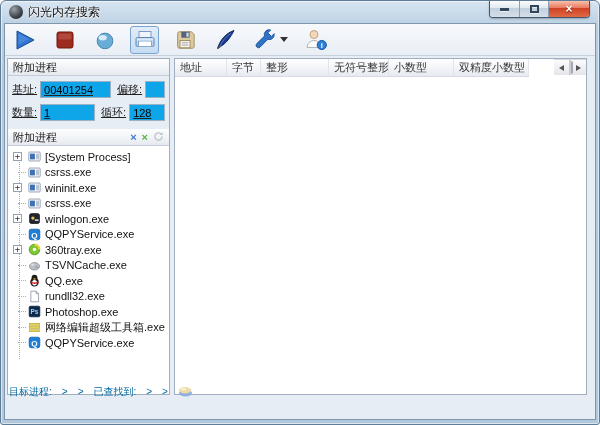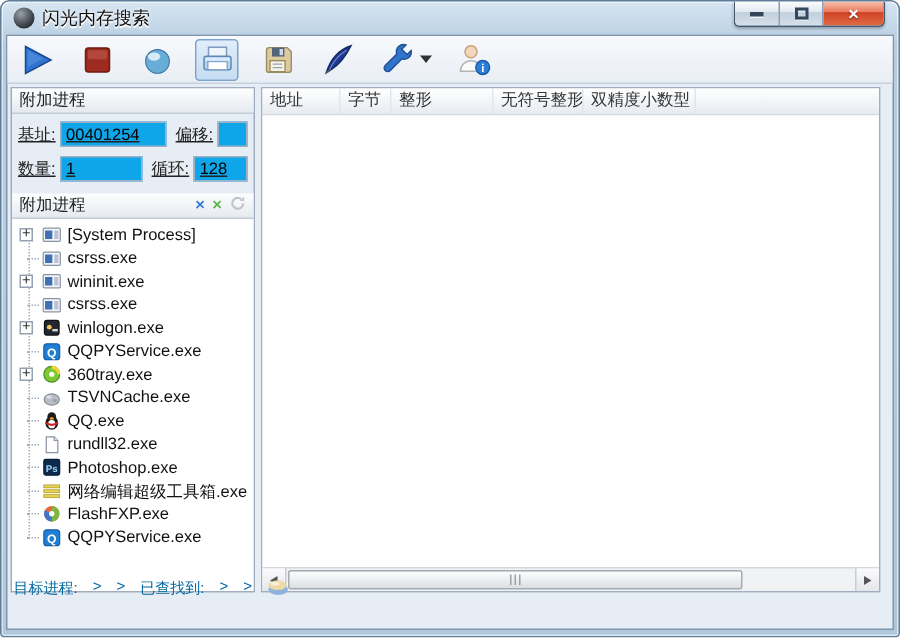--- a/index.html
+++ b/index.html
@@ -65,21 +65,21 @@
 .conn { width:19px; flex:0 0 auto; display:flex; align-items:center; justify-content:center; position:relative; }
 .dash { width:8px; border-top:1px dotted #a3aebc; margin-left:8px; }
 .expander { width:9px; height:9px; background:#fff; border:1px solid #93a1b2; color:#333;
   font-size:9px; line-height:7px; text-align:center; z-index:1; font-family:"DejaVu Sans Mono",monospace; }
 .picon { width:14px; height:14px; flex:0 0 auto; margin-right:4px; display:flex; align-items:center; justify-content:center; }
 .picon svg { display:block; }
 .pname { color:#111; white-space:nowrap; }
 
 
 .table-panel { position:absolute; left:169px; right:8px; top:1px; bottom:0;
-  border:1px solid #a2aebf; background:#fff; display:flex; flex-direction:column; }
+  border:1px solid #a2aebf; background:#fff; display:flex; flex-direction:row; }
 .thead { height:18px; display:flex; background:linear-gradient(#ffffff,#eef1f5 70%,#e7ebf0);
   border-bottom:1px solid #d4dae2; font-size:11px; color:#333; flex:0 0 auto; }
 .th { line-height:17px; padding-left:5px; border-right:1px solid #e2e6ec; white-space:nowrap; overflow:hidden; cursor:pointer; }
 .tbody { flex:1; background:#fff; }
 .hscroll { flex:0 0 auto; height:16px; background:#f1f2f4; border-top:1px solid #d4dae2;
   display:flex; align-items:center; }
 .sb-btn { width:16px; height:100%; display:flex; align-items:center; justify-content:center;
   background:linear-gradient(#fbfbfc,#e4e6ea); border-right:1px solid #c9ccd2; cursor:pointer; }
 .sb-btn.right { border-right:none; border-left:1px solid #c9ccd2; }
 .tri-l { width:0; height:0; border-top:3.5px solid transparent; border-bottom:3.5px solid transparent; border-right:5px solid #555; }
@@ -379,49 +379,36 @@
                 </svg>
               </span>
               <span class="pname">网络编辑超级工具箱.exe</span>
             </div>
             <div class="tree-row">
               <span class="conn">
                 <span class="dash"></span>
               </span>
               <span class="picon">
                 <svg width="13" height="13" viewBox="0 0 16 16">
-                  <circle cx="8" cy="8" r="6.3" fill="#e8683a"></circle>
-                  <path d="M8 1.7 a6.3 6.3 0 0 1 0 12.6 z" fill="#7fb441"></path>
-                  <path d="M8 14.3 a6.3 6.3 0 0 1-5.5-9.3 l5.5 3z" fill="#3d78c9"></path>
-                  <circle cx="8" cy="8" r="2.2" fill="#fff"></circle>
-                </svg>
-              </span>
-              <span class="pname">FlashFXP.exe</span>
-            </div>
-            <div class="tree-row">
-              <span class="conn">
-                <span class="dash"></span>
-              </span>
-              <span class="picon">
-                <svg width="13" height="13" viewBox="0 0 16 16">
                   <rect x="1.5" y="1.5" width="13" height="13" rx="2.5" fill="#1f7fd6" stroke="#1460a8"></rect>
                   <text x="8" y="12" font-size="10" fill="#fff" text-anchor="middle" font-weight="bold" font-family="Liberation Sans,sans-serif">Q</text>
                 </svg>
               </span>
               <span class="pname">QQPYService.exe</span>
             </div>
           </div>
       </div>
 
       <div class="table-panel">
         <div class="thead">
             <div class="th" style="width: 52px;">地址</div>
             <div class="th" style="width: 34px;">字节</div>
             <div class="th" style="width: 68px;">整形</div>
             <div class="th" style="width: 60px;">无符号整形</div>
+            <div class="th" style="width: 65px;">小数型</div>
             <div class="th" style="width: 75px;">双精度小数型</div>
           </div>
         <div class="tbody"></div>
         <div class="hscroll">
           <div class="sb-btn">
               <span class="tri-l"></span>
             </div>
           <div class="sb-track">
             <div class="sb-thumb">
               <span class="gripline"></span>

